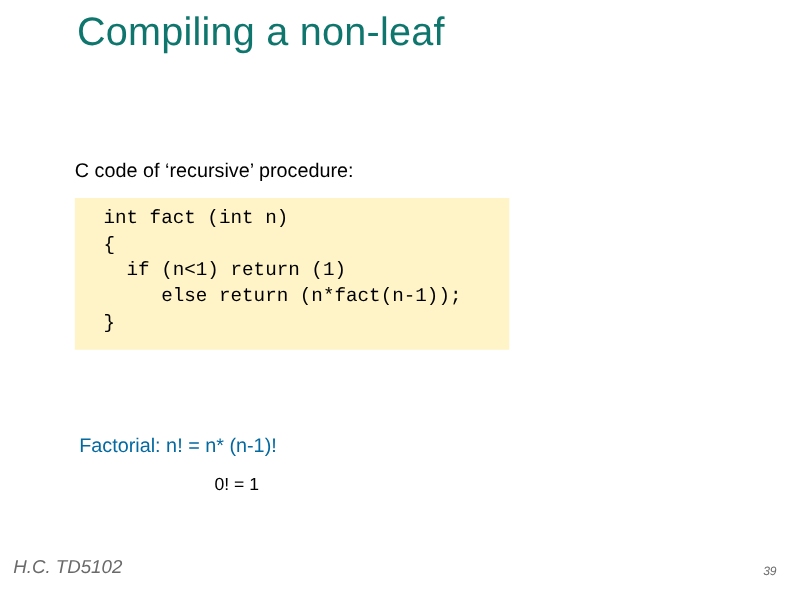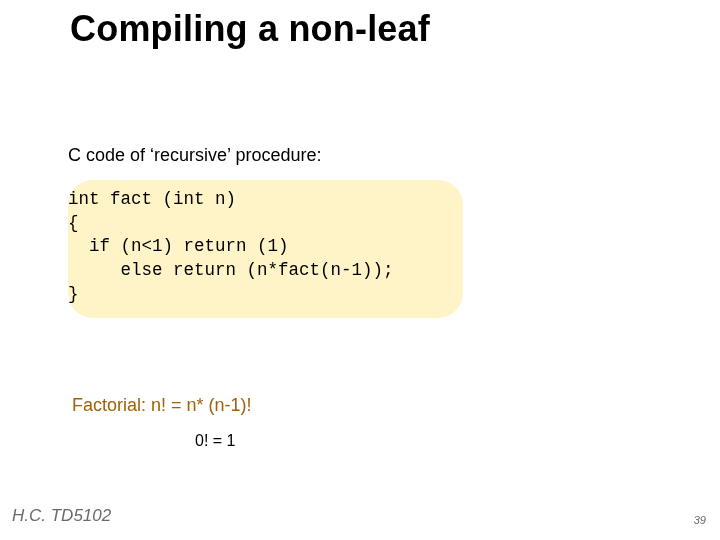--- a/index.html
+++ b/index.html
@@ -1,21 +1,21 @@
 <!DOCTYPE html>
 <html><head>
 <meta charset="utf-8">
 <style>
   * { margin: 0; padding: 0; box-sizing: border-box; }
   html, body { width: 720px; height: 540px; background: #ffffff; font-family: Arial, Helvetica, sans-serif; position: relative; overflow: hidden; }
   .slide { width: 720px; height: 540px; position: relative; }
-  .title { position: absolute; left: 70px; top: 10px; font-size: 36px; font-weight: bold; color: #000000; line-height: 1.05; letter-spacing: 0.2px; }
+  .title { position: absolute; left: 70px; top: 10px; font-size: 36px; font-weight: normal; color: #0f766e; line-height: 1.05; letter-spacing: 0.2px; }
   .subtitle { position: absolute; left: 68px; top: 145px; font-size: 18px; color: #000; }
-  .codebox { position: absolute; left: 68px; top: 180px; width: 395px; background: #fff4c7; padding: 8px 10px 12px 0; font-family: "Courier New", Courier, monospace; font-size: 17.5px; color: #000; line-height: 1.35; white-space: pre; border-radius: 25px; }
-  .factorial { position: absolute; left: 72px; top: 395px; font-size: 18px; color: #a16207; }
+  .codebox { position: absolute; left: 68px; top: 180px; width: 395px; background: #fff4c7; padding: 8px 10px 12px 26px; font-family: "Courier New", Courier, monospace; font-size: 17.5px; color: #000; line-height: 1.35; white-space: pre; }
+  .factorial { position: absolute; left: 72px; top: 395px; font-size: 18px; color: #0369a1; }
   .factorial2 { position: absolute; left: 195px; top: 432px; font-size: 16px; color: #000; }
   .footer-left { position: absolute; left: 12px; bottom: 14px; font-size: 17px; color: #6a6a6a; font-style: italic; }
   .footer-right { position: absolute; right: 14px; bottom: 14px; font-size: 11px; color: #6a6a6a; font-style: italic; margin-top: 36px; }
 </style>
 </head>
 <body>
 
 <div class="slide">
   <div class="title">
     <span>Compiling a non-leaf</span><br>

